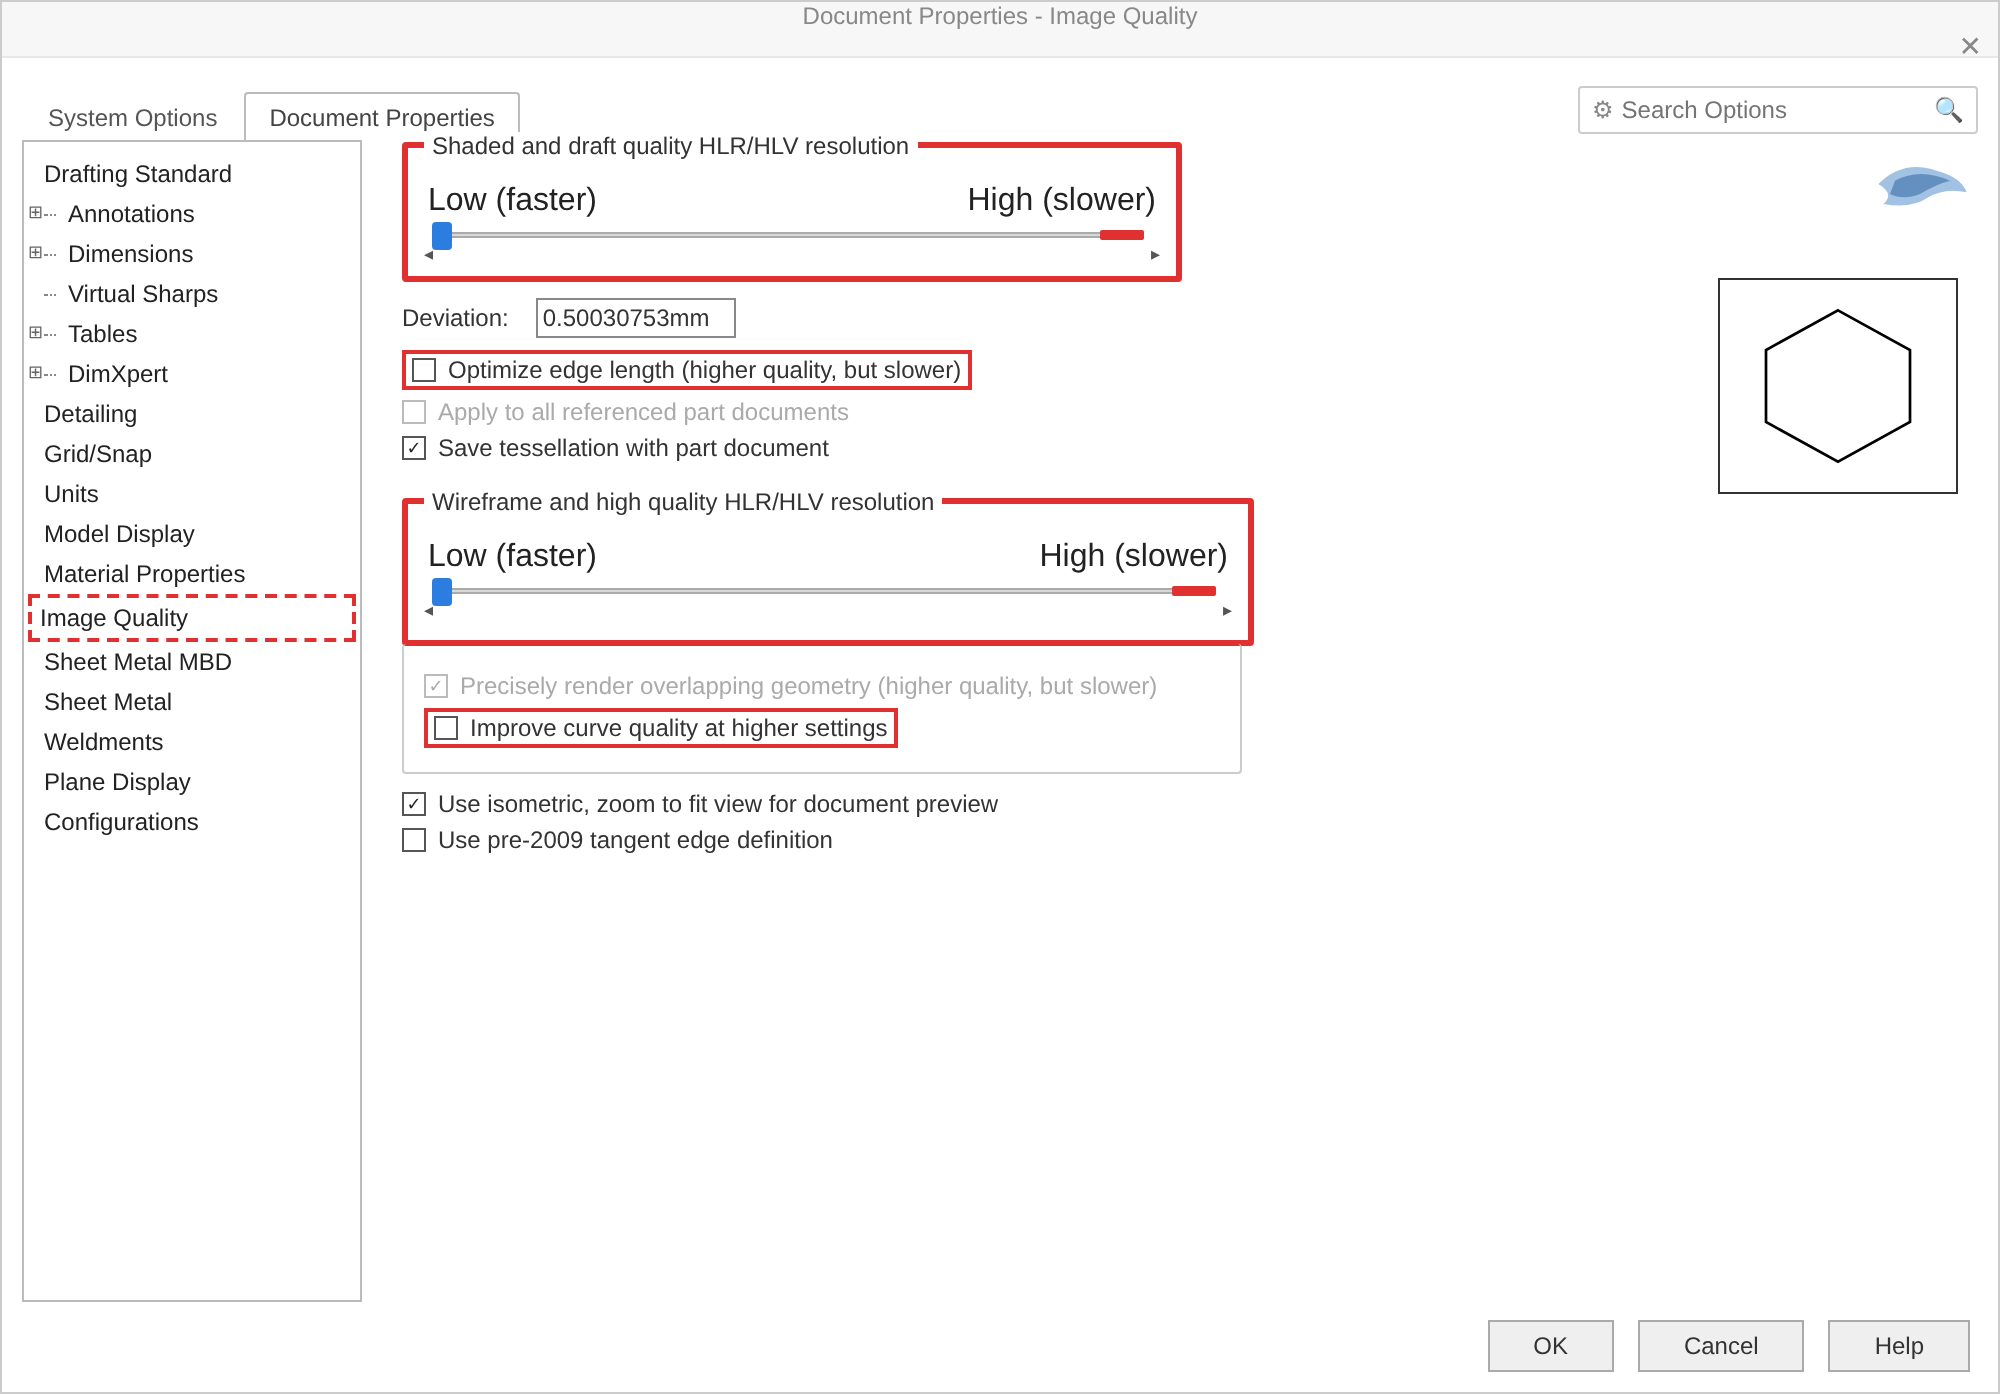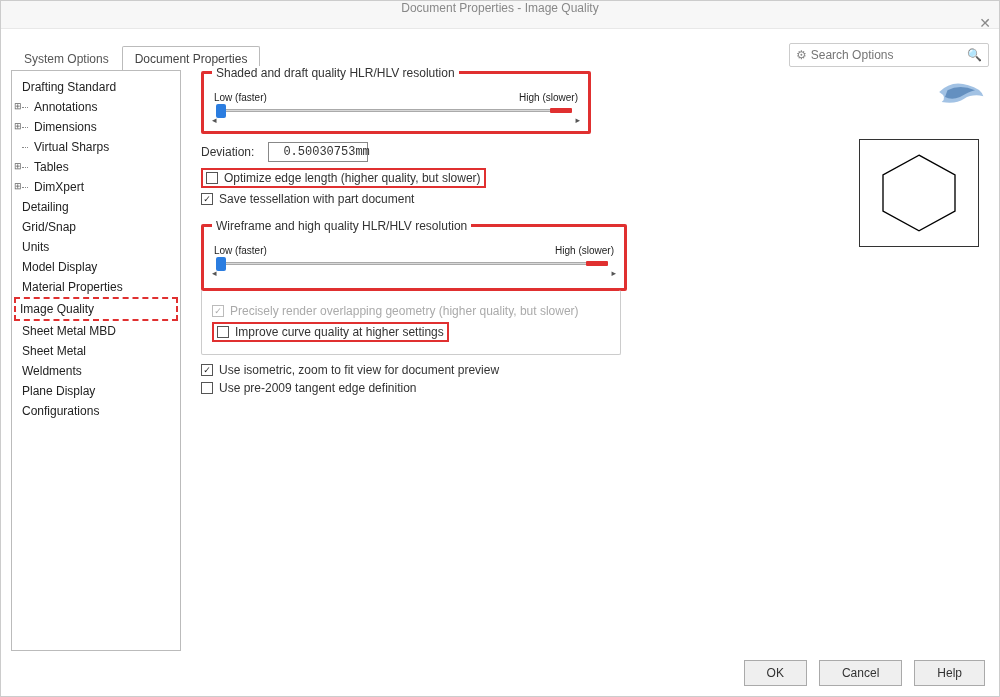--- a/index.html
+++ b/index.html
@@ -25,40 +25,40 @@
 .tree-item.child { padding-left: 18px; position: relative; }
 .tree-item.child::before { content: ""; position: absolute; left: 6px; top: 50%; width: 6px; border-top: 1px dotted #888; }
 .tree-item.child.exp::after { content: "⊞"; position: absolute; left: -2px; top: 1px; font-size: 9px; color: #666; }
 .tree-item.highlight { border: 2px dashed #e03030; padding-left: 4px; margin: 0 -2px; }
 
 .set-panel { flex: 1; padding: 0 0 0 20px; position: relative; }
 
 .groupbox { border: 1px solid #ccc; border-radius: 2px; padding: 18px 10px 8px 10px; position: relative; margin-bottom: 8px; }
 .groupbox .legend { position: absolute; top: -8px; left: 8px; background: #fff; padding: 0 4px; font-size: 12px; color: #333; }
 
-.slider-row { display: flex; justify-content: space-between; font-size: 10px; color: #222; margin-bottom: 2px; }
+.slider-row { display: flex; justify-content: space-between; font-size: 16px; color: #222; margin-bottom: 2px; }
 .slider { position: relative; height: 14px; margin: 2px 0 4px 0; }
 .slider .track { position: absolute; left: 6px; right: 6px; top: 4px; height: 3px; background: #d8d8d8; border: 1px solid #aaa; border-radius: 2px; }
 .slider .redend { position: absolute; right: 6px; top: 3px; height: 5px; width: 22px; background: #e03030; border-radius: 1px; }
 .slider .thumb { position: absolute; left: 2px; top: -1px; width: 10px; height: 14px; background: #2b7de0; border-radius: 2px; }
 .tickrow { position: relative; height: 8px; margin-top: -4px; }
 .tickrow::before { content: "◂"; position: absolute; left: -2px; top: -4px; font-size: 9px; color: #555; }
 .tickrow::after { content: "▸"; position: absolute; right: -2px; top: -4px; font-size: 9px; color: #555; }
 
 .redbox { border: 3px solid #e03030; }
 
 .row { display: flex; align-items: center; gap: 6px; margin: 4px 0; }
 .row.disabled { color: #aaa; }
 .chk { width: 12px; height: 12px; border: 1px solid #555; display: inline-flex; align-items: center; justify-content: center; font-size: 9px; line-height: 1; background: #fff; }
 .chk.disabled { border-color: #bbb; }
 .chk.checked::after { content: "✓"; color: #222; }
 .chk.checked-disabled::after { content: "✓"; color: #aaa; }
 
 .deviation-row { display: flex; align-items: center; gap: 14px; margin: 8px 0 6px 0; }
-.deviation-input { border: 1px solid #888; padding: 2px 14px; width: 100px; font-size: 12px; font-family: Liberation Mono, monospace; }
+.deviation-input { border: 1px solid #888; padding: 2px 2px; width: 100px; font-size: 12px; }
 
 .hexprev { position: absolute; right: 10px; top: 68px; width: 120px; height: 108px; border: 1px solid #333; display: flex; align-items: center; justify-content: center; }
 
 .btnrow { position: absolute; right: 14px; bottom: 10px; display: flex; gap: 12px; }
 .btn { border: 1px solid #aaa; background: #efefef; padding: 5px 22px; font-size: 12px; cursor: default; }
 .gotobtn { border: 1px solid #aaa; background: #efefef; padding: 4px 16px; font-size: 12px; margin-left: 260px; margin-top: 4px; display: inline-block; }
 
 .eagle { position: absolute; right: 14px; top: 74px; width: 50px; height: 34px; }
 
 .opt-redbox { border: 2px solid #e03030; display: inline-flex; align-items: center; padding: 1px 3px; gap: 6px; }
@@ -129,20 +129,24 @@
       <span>Deviation:</span>
       <span class="deviation-input">0.50030753mm</span>
     </div>
 
     <div class="row">
       <span class="opt-redbox">
         <span class="chk"></span>
         <span>Optimize edge length (higher quality, but slower)</span>
       </span>
     </div>
+    <div class="row disabled">
+      <span class="chk disabled"></span>
+      <span>Apply to all referenced part documents</span>
+    </div>
     <div class="row">
       <span class="chk checked"></span>
       <span>Save tessellation with part document</span>
     </div>
 
     <div class="hexprev">
       <svg width="90" height="90" viewBox="0 0 100 100">
         <polygon points="50,8 90,30 90,70 50,92 10,70 10,30" fill="none" stroke="#000" stroke-width="1.5"></polygon>
       </svg>
     </div>

